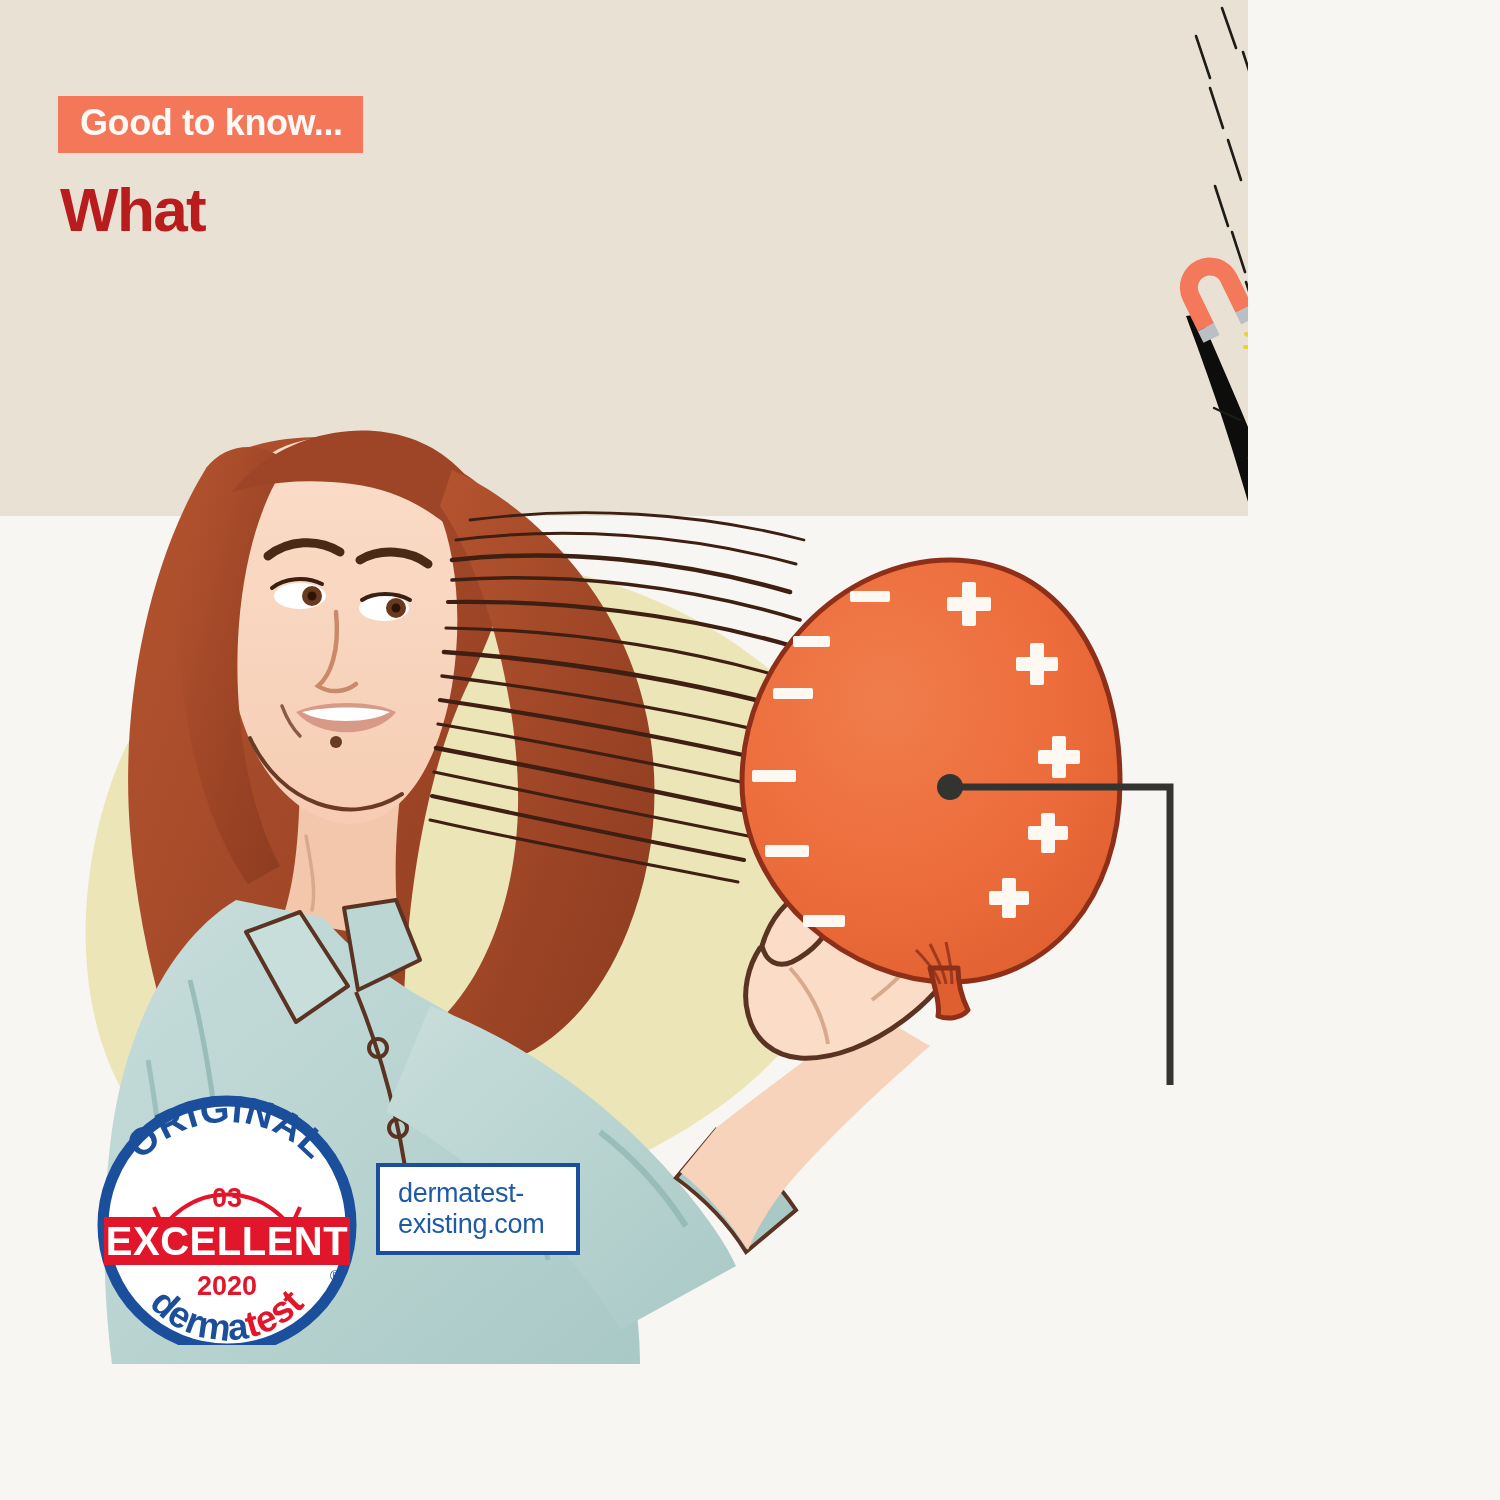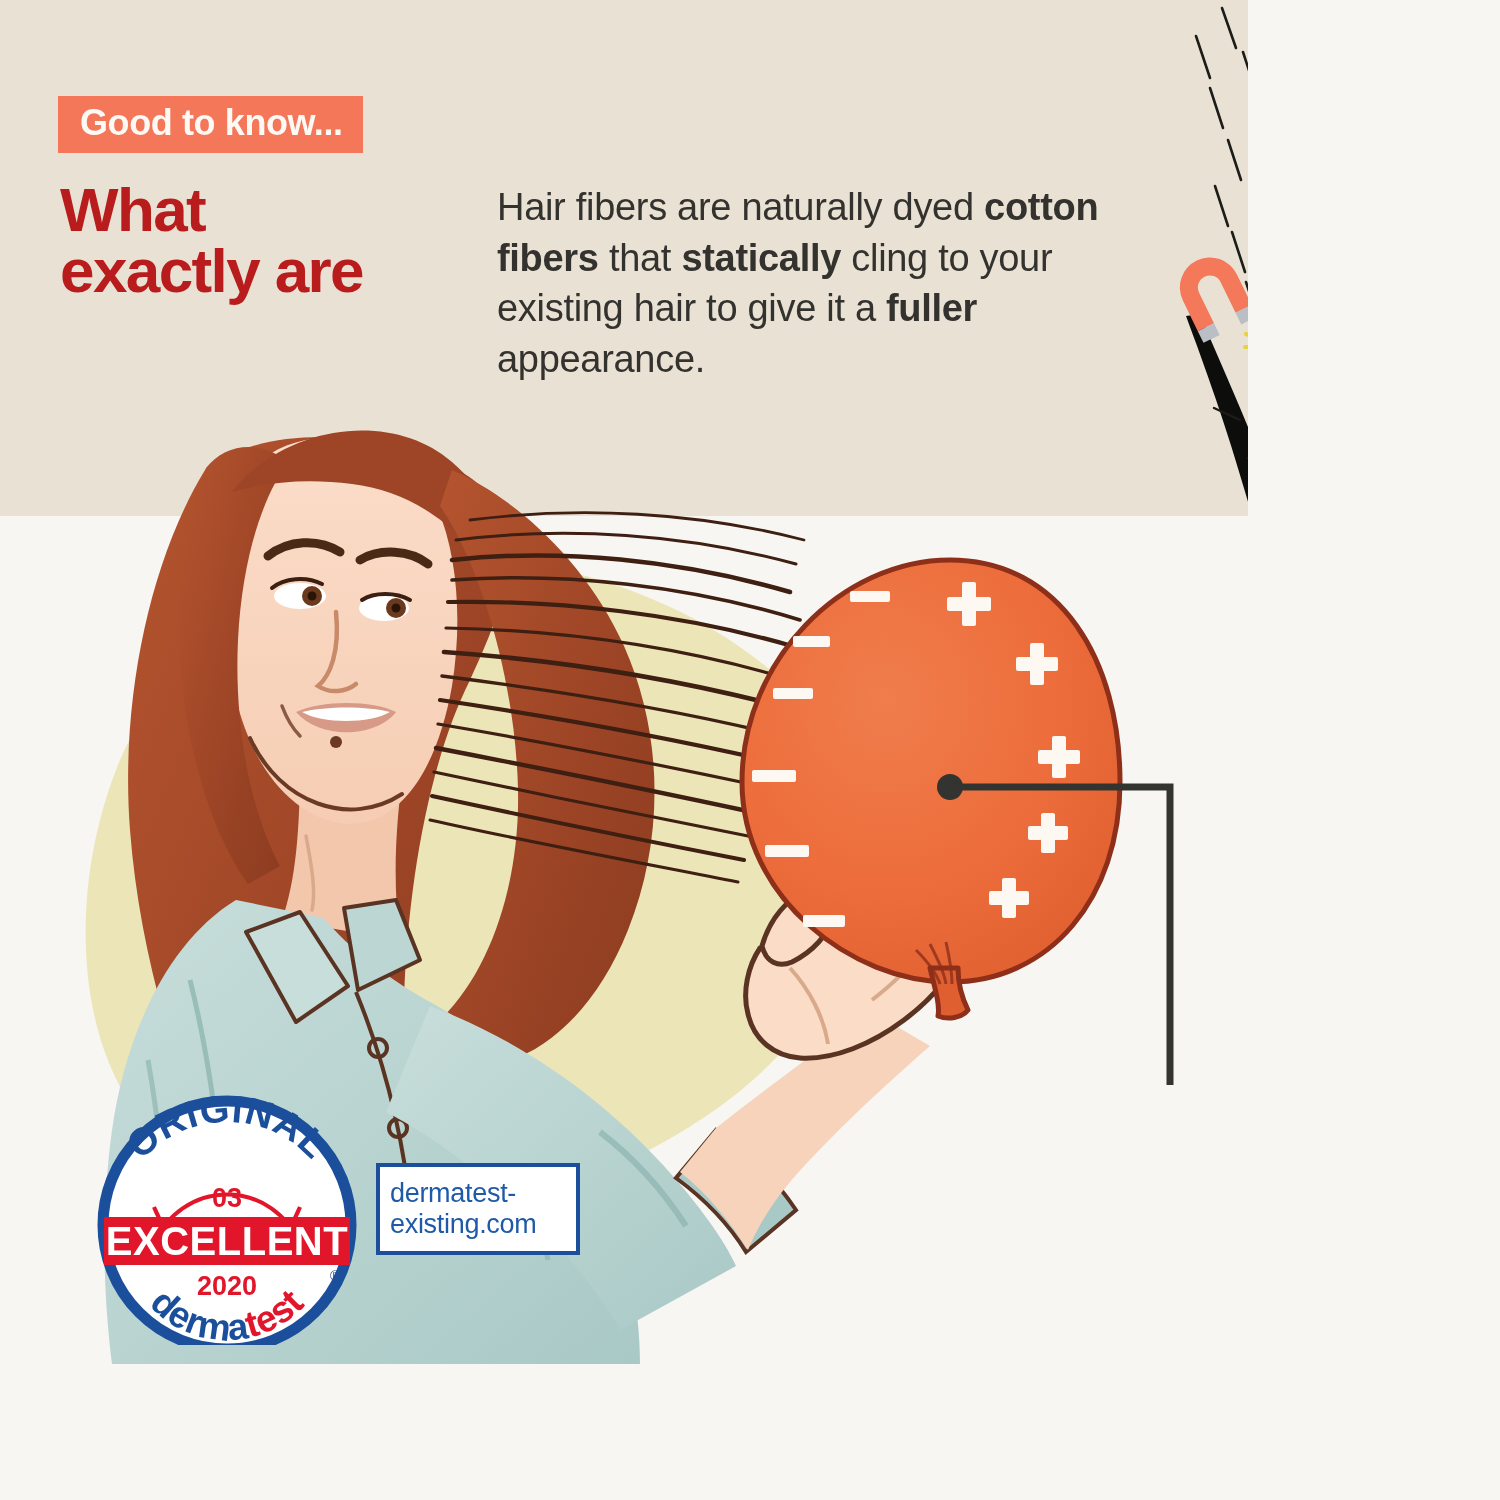--- a/index.html
+++ b/index.html
@@ -41,21 +41,21 @@
     color:#33322e;font-size:38px;line-height:1.30;letter-spacing:-0.3px;
   }
   .caption b{font-weight:bold;}
 
   
   .seal-wrap{position:absolute;left:82px;top:1085px;width:290px;height:260px;}
   .url-box{
     position:absolute;left:376px;top:1163px;width:204px;height:92px;
     background:#ffffff;border:4px solid #1b4f9c;box-sizing:border-box;
     display:flex;align-items:center;justify-content:flex-start;
-    padding-left:10px;
+    padding-left:18px;
   }
   .url-box span{
     color:#1f5aa8;font-size:27px;line-height:1.16;letter-spacing:-0.3px;
   }
 
   svg{display:block;}
   .art{position:absolute;left:0;top:0;width:1500px;height:1500px;}
 </style>
 </head>
 <body>
@@ -332,26 +332,22 @@
     <g>
       <circle cx="950" cy="787" r="13" fill="#333330"></circle>
       <path d="M950 787 L1170 787 L1170 1085" stroke="#333330" stroke-width="7" fill="none"></path>
     </g>
   </svg>
 
   <div class="eyebrow">Good to know...</div>
 
   <div class="headline">
     <div>What</div>
-    <div>exactly are</div>
   </div>
 
-  <div class="lead">
-    <span>Hair fibers are naturally dyed </span><b>cotton fibers</b><span> that </span><b>statically</b><span> cling to your existing hair to give it a </span><b>fuller</b><span> appearance.</span>
-  </div>
 
 
   <div class="seal-wrap">
     <svg viewBox="0 0 290 260" width="290" height="260">
       <defs>
         <path id="arcTop" d="M 32 150 A 113 113 0 0 1 258 150"></path>
         <path id="arcBottom" d="M 40 150 A 105 105 0 0 0 250 150"></path>
       </defs>
       <circle cx="145" cy="140" r="124" fill="#ffffff" stroke="#1b4f9c" stroke-width="11"></circle>
       <circle cx="145" cy="140" r="110" fill="#ffffff" stroke="#ffffff" stroke-width="2"></circle>

